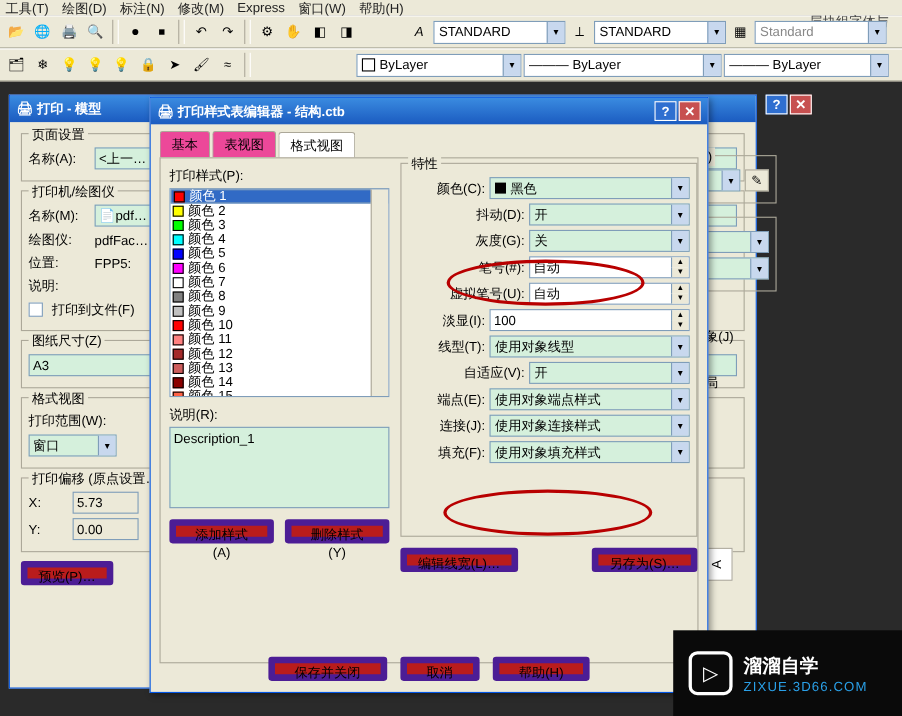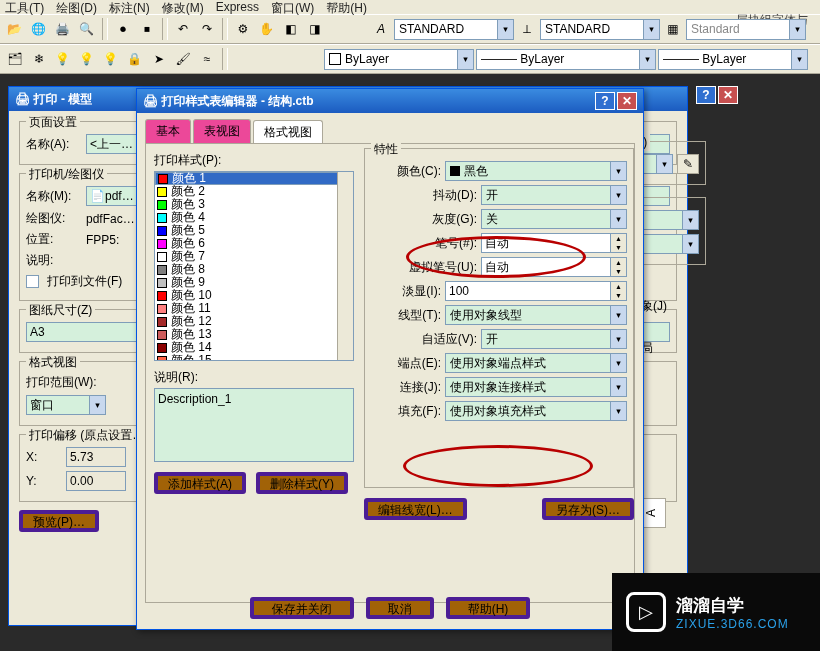--- a/index.html
+++ b/index.html
@@ -25,21 +25,21 @@
 .winbtn.help { background: #2f6fd0; }
 
 .plotbody { padding: 10px; }
 .groupbox { border: 1px solid #aca899; padding: 8px 6px 6px; margin-bottom: 8px; position: relative; }
 .grouplabel { position: absolute; top: -8px; left: 6px; background: #ece9d8; padding: 0 3px; }
 .row { display: flex; align-items: center; margin: 4px 0; gap: 4px; }
 .lbl { width: 56px; text-align: left; }
 .txtinput { flex: 1; height: 20px; border: 1px solid #7f9db9; background: #fff; padding: 0 3px; display: flex; align-items: center; }
 .sel { flex: 1; height: 20px; border: 1px solid #7f9db9; background: #d5f0dc; padding: 0 3px; display: flex; align-items: center; position: relative; }
 .sel .arrow { position: absolute; right: 0; top: 0; width: 16px; height: 100%; background: #c8d8ee; border-left: 1px solid #7f9db9; display: flex; align-items: center; justify-content: center; }
-.btn { height: 22px; padding: 0 10px; background: #a16207; border: 4px solid #4c1d95; border-radius: 3px; }
+.btn { height: 22px; padding: 0 10px; background: #b91c1c; border: 6px solid #4c1d95; border-radius: 3px; }
 .checkbox { width: 13px; height: 13px; border: 1px solid #7f9db9; background: #fff; margin-right: 4px; }
 .grayro { background: #ece9d8; margin-left: 16px; }
 
 
 .editorwin { position: absolute; left: 136px; top: 88px; width: 508px; height: 542px; background: #ece9d8; border: 1px solid #0054e3; box-shadow: 2px 2px 6px rgba(0,0,0,.4); }
 .editorwin .titlebar { background: linear-gradient(#3a8be0,#1b5bc0); height: 24px; display: flex; align-items: center; color: #fff; padding: 0 6px; font-weight: bold; }
 .tabs { display: flex; margin: 6px 8px 0; }
 .tab { padding: 3px 10px; border: 1px solid #aca899; border-bottom: none; background: #ec4899; margin-right: 2px; border-radius: 3px 3px 0 0; }
 .tab.active { background: #fff; position: relative; top: 1px; }
 .tabpanel { margin: 0 8px 8px; border: 1px solid #aca899; background: #ece9d8; padding: 8px; height: 460px; position: relative; }

